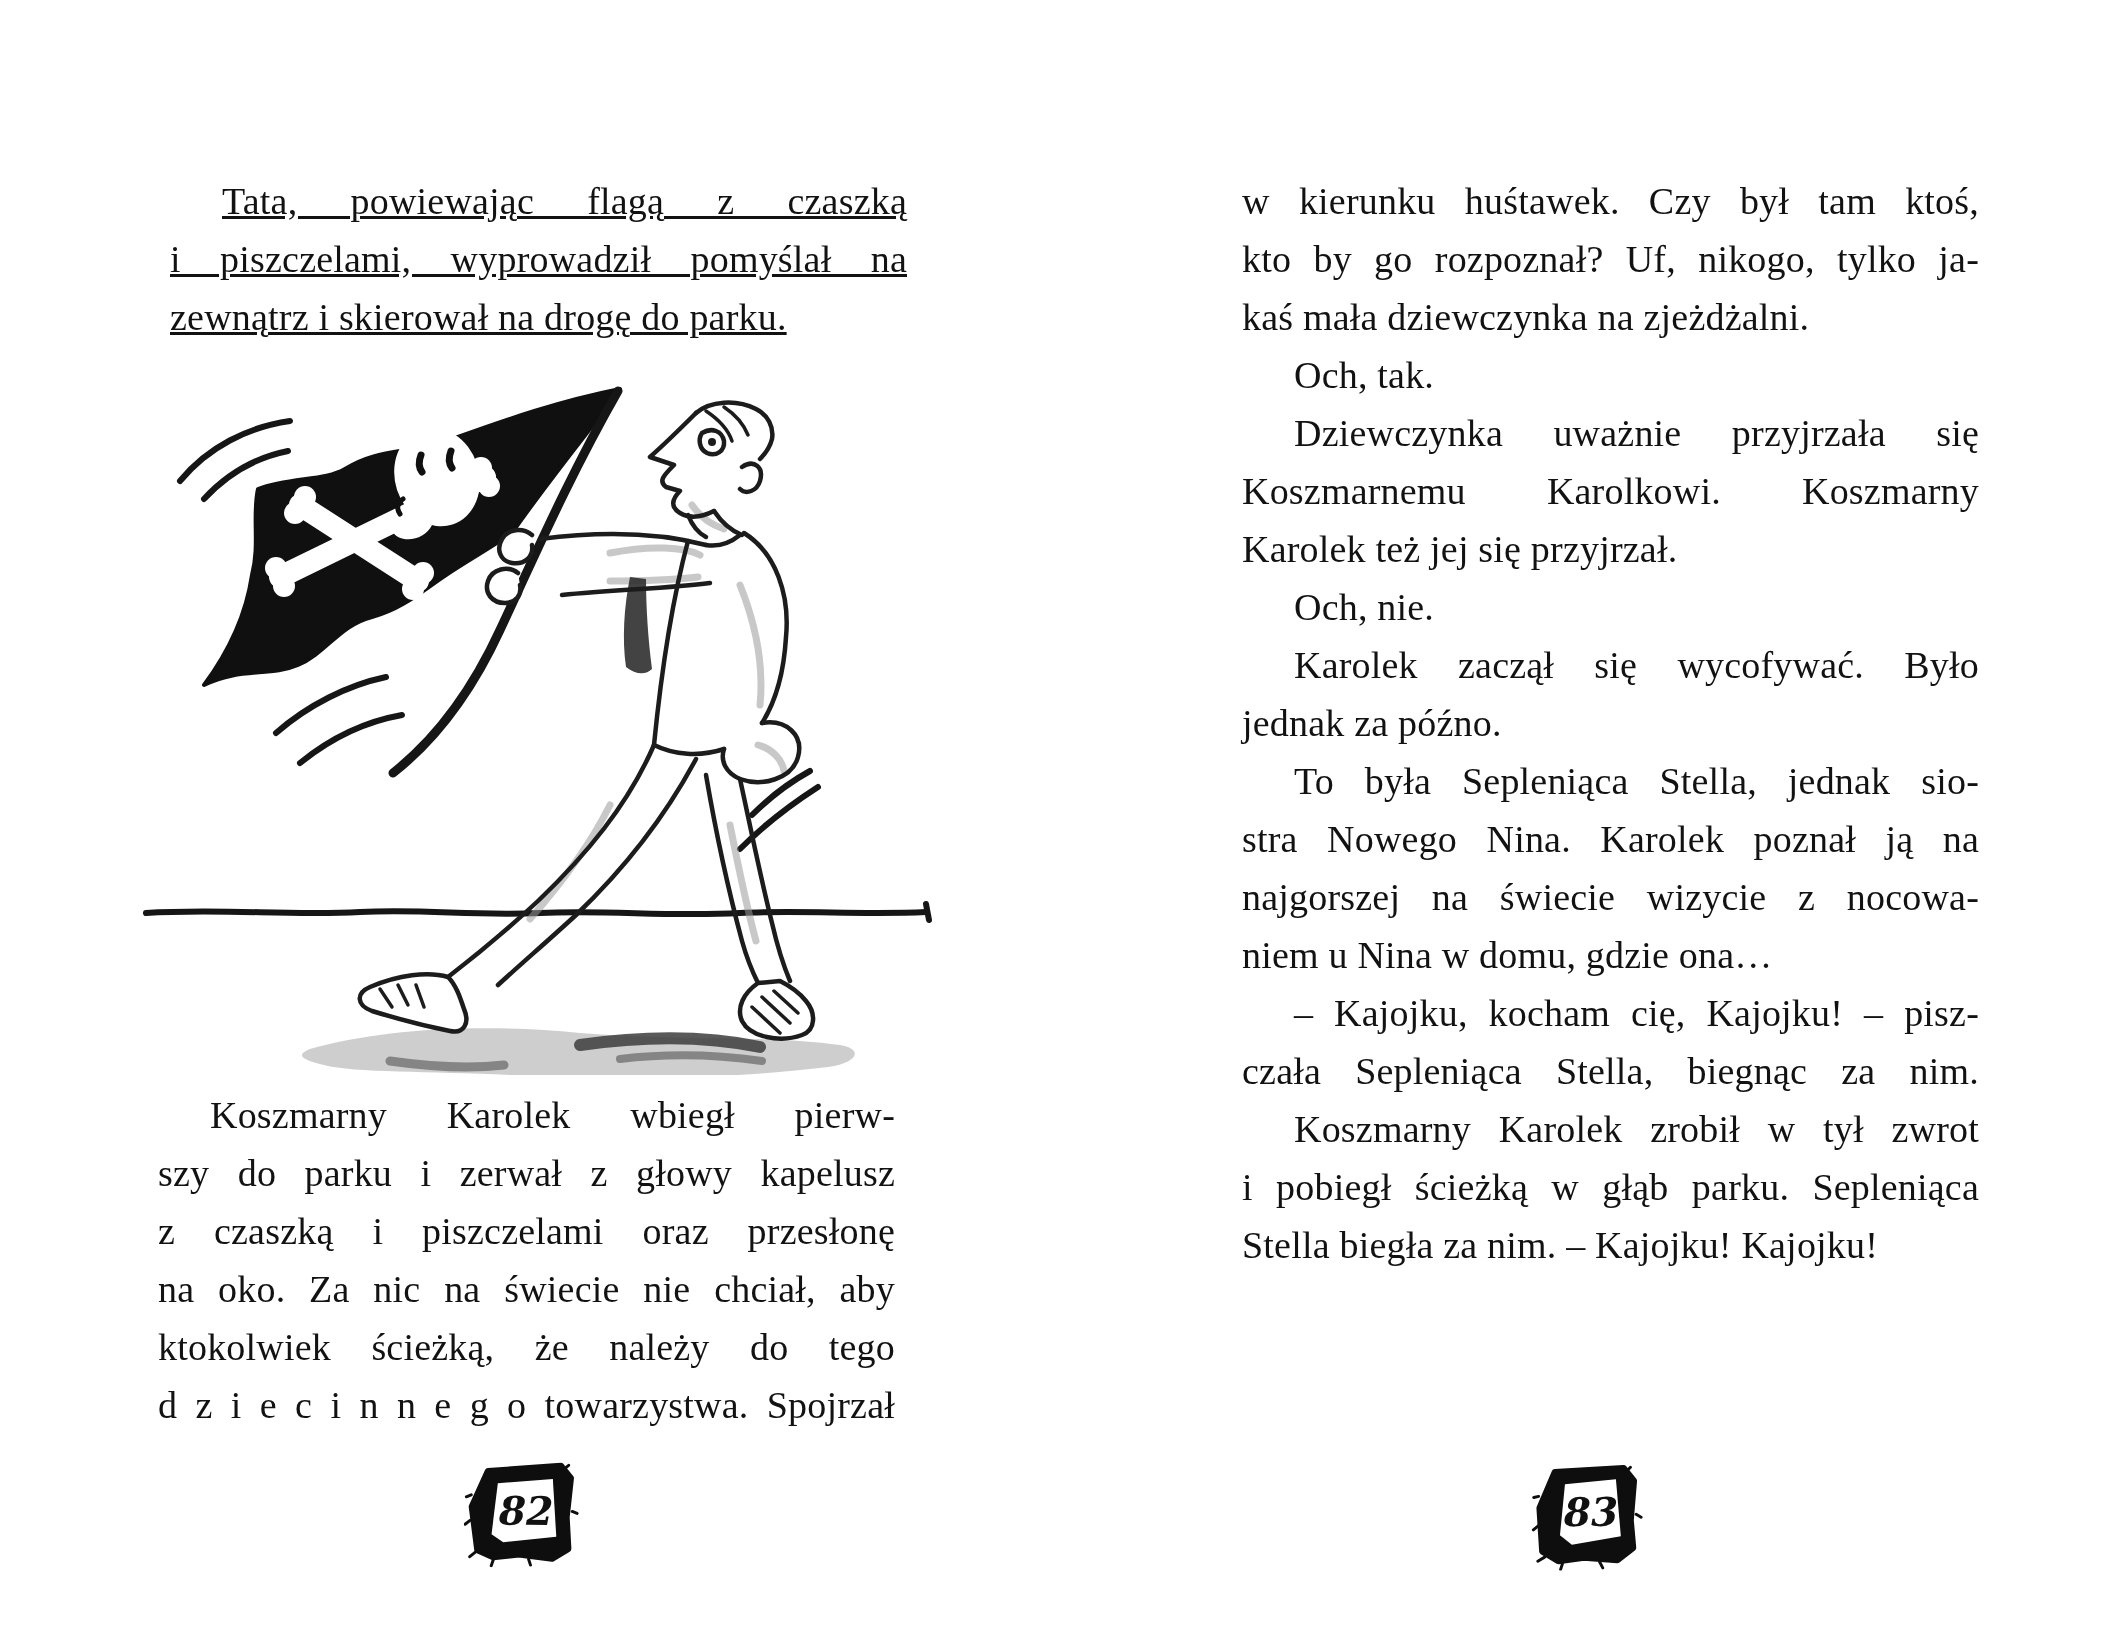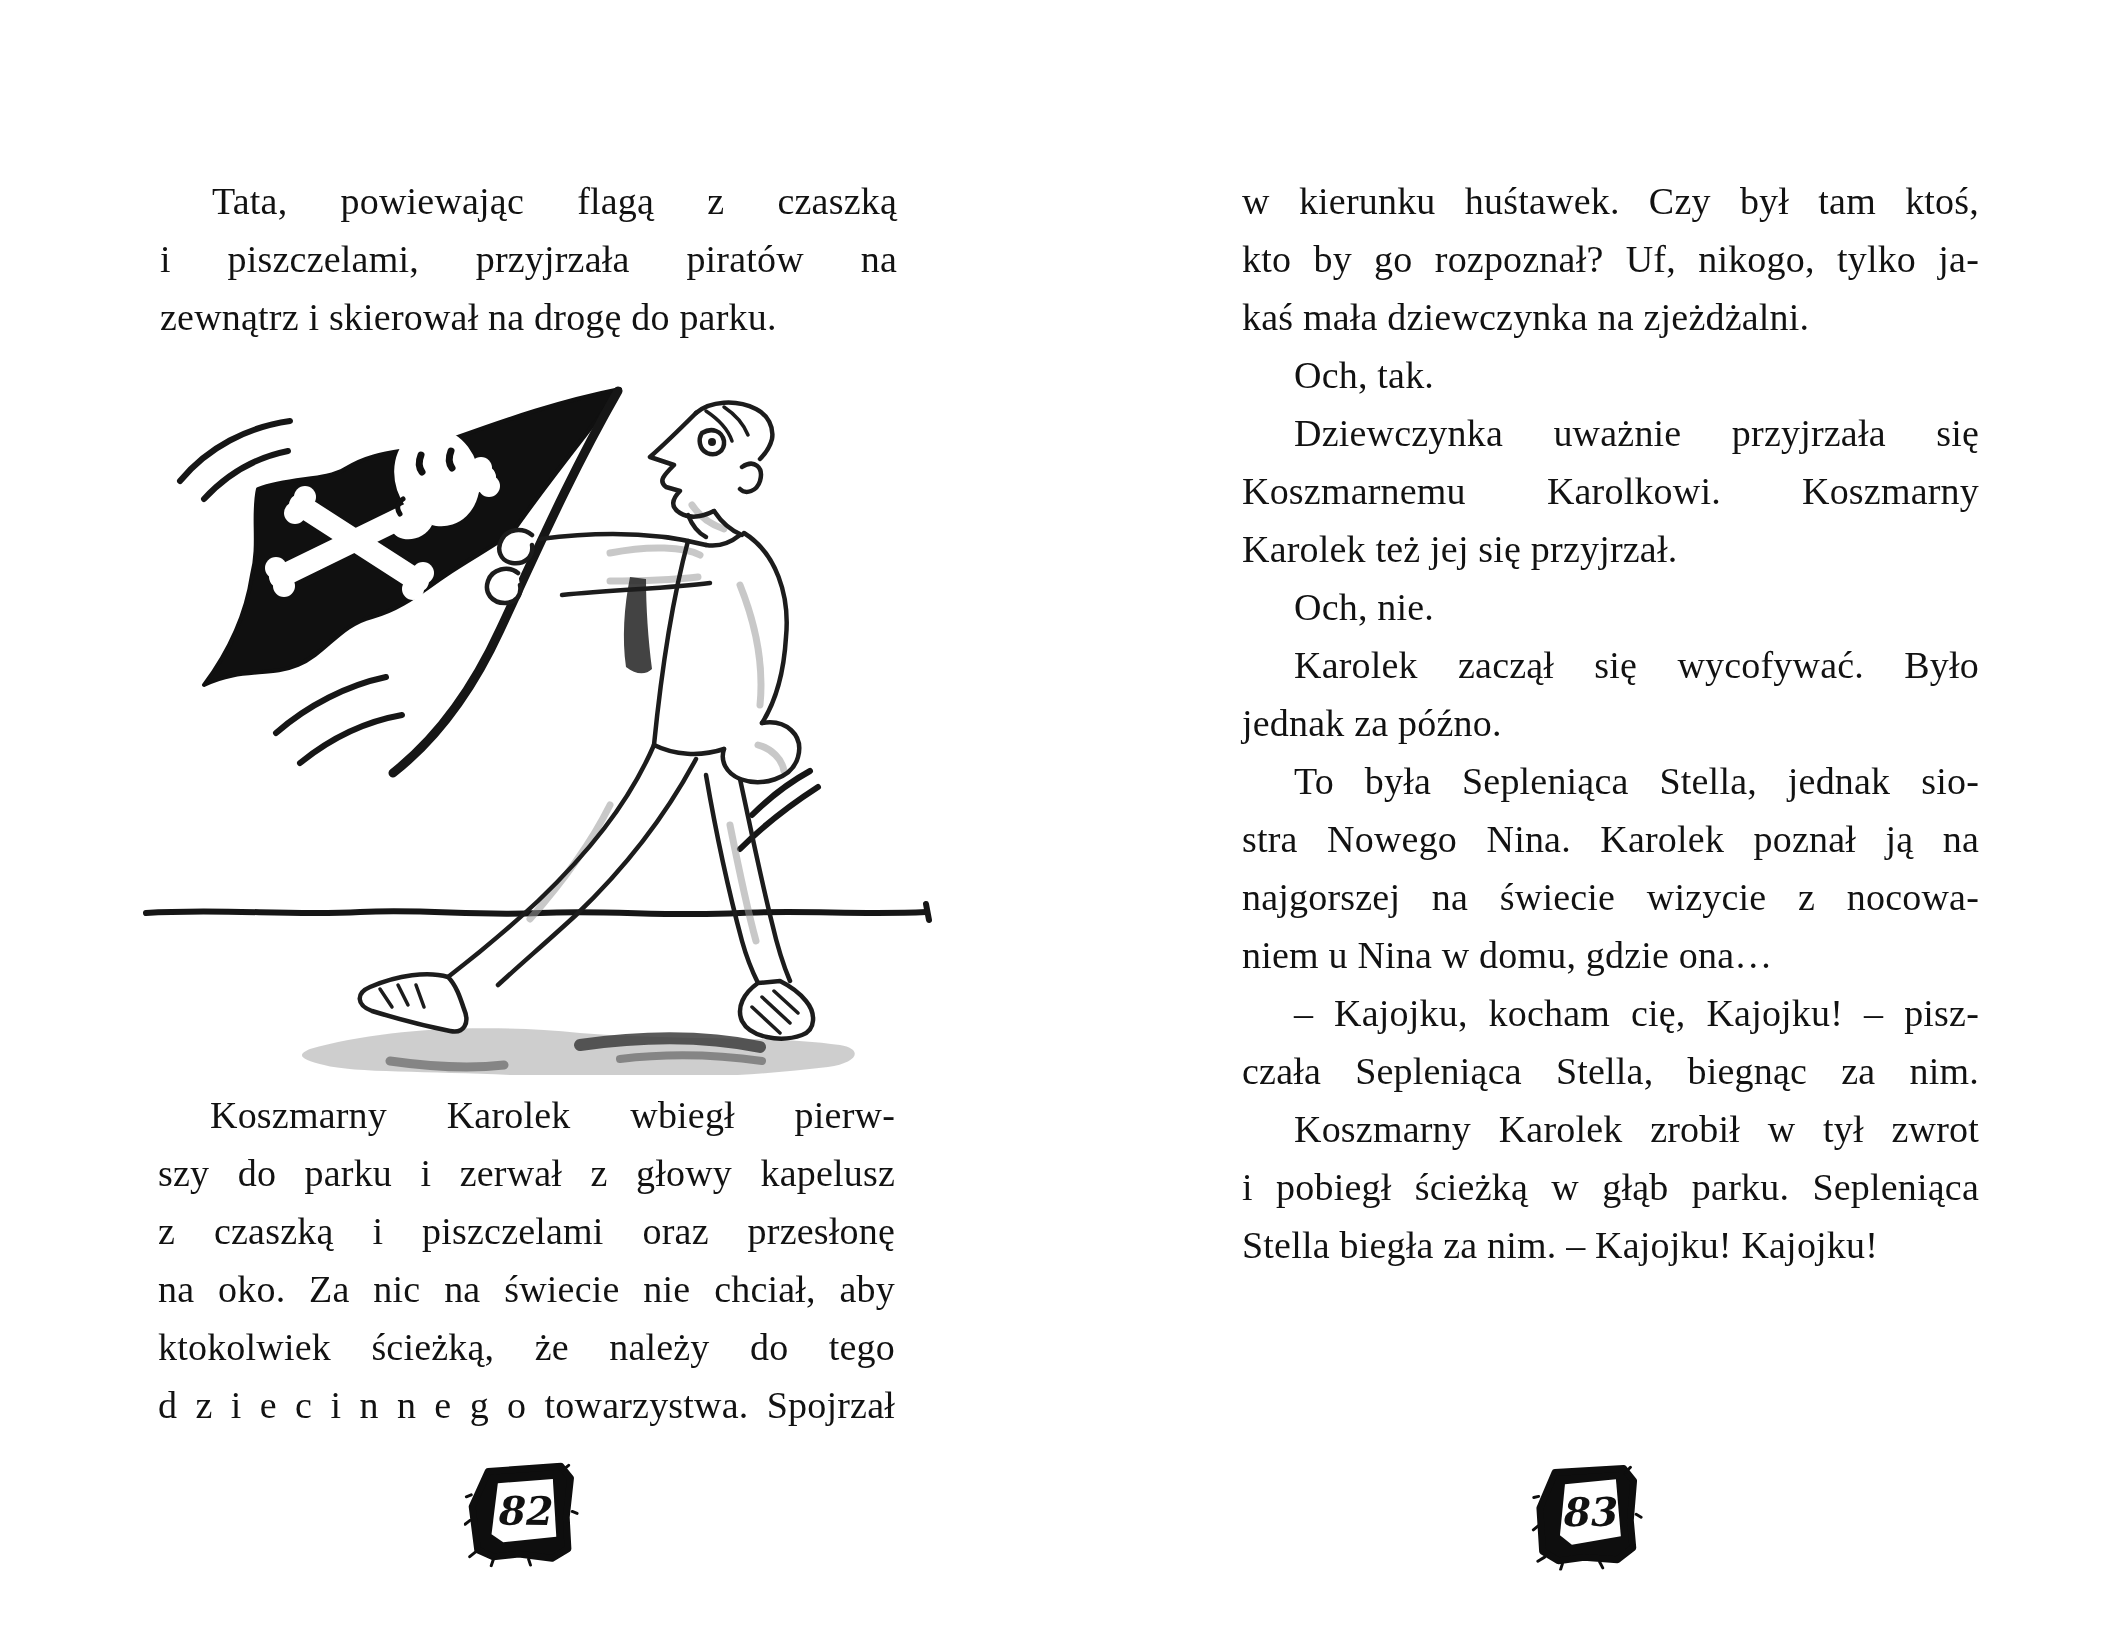--- a/index.html
+++ b/index.html
@@ -8,21 +8,21 @@
     background:#ffffff; overflow:hidden;
     font-family:"Liberation Serif","DejaVu Serif",serif;
     color:#121212;
   }
   .textcol { position:absolute; font-size:38px; line-height:58px; letter-spacing:0.2px; }
   .para { margin:0; }
   .line { text-align:justify; text-align-last:justify; }
   .line.last { text-align-last:left; }
   .line.indent { text-indent:52px; }
 
-  .col-left-top    { left:160px;  top:172px;  width:737px; }
+  .col-left-top    { left:170px;  top:172px;  width:737px;text-decoration:underline; }
   .col-left-bottom { left:158px;  top:1086px; width:737px; }
   .col-right       { left:1242px; top:172px;  width:737px; }
 
   .illustration { position:absolute; left:140px; top:385px; width:800px; height:690px; margin:0; }
   .illustration svg { width:100%; height:100%; display:block; }
 
   .pagenum-frame { position:absolute; width:128px; height:106px; }
   .pagenum-frame svg { width:100%; height:100%; display:block; }
   .frame-82 { left:464px;  top:1462px; transform:rotate(.5deg); }
   .frame-83 { left:1530px; top:1464px; transform:rotate(-1deg); }
@@ -30,21 +30,21 @@
 </head>
 <body>
 
 <div class="spread">
 
   <section>
 
     <div class="textcol col-left-top">
         <div class="para">
           <div class="line indent">Tata, powiewając flagą z czaszką</div>
-          <div class="line">i piszczelami, przyjrzała piratów na</div>
+          <div class="line">i piszczelami, wyprowadził pomyślał na</div>
           <div class="line last">zewnątrz i skierował na drogę do parku.</div>
         </div>
       </div>
 
     <figure class="illustration">
       <svg viewBox="0 0 800 690">
 
         <g>
           <path d="M170,664 C240,644 340,638 440,648 C540,656 630,650 700,660 C724,664 718,678 688,682 C590,694 470,696 370,690 C290,686 214,688 184,680 C160,674 156,670 170,664 Z" fill="#bdbdbd" opacity="0.75"></path>
           <path d="M440,660 C510,650 572,652 620,662" stroke="#3d3d3d" stroke-width="12" opacity="0.85" fill="none" stroke-linecap="round"></path>

